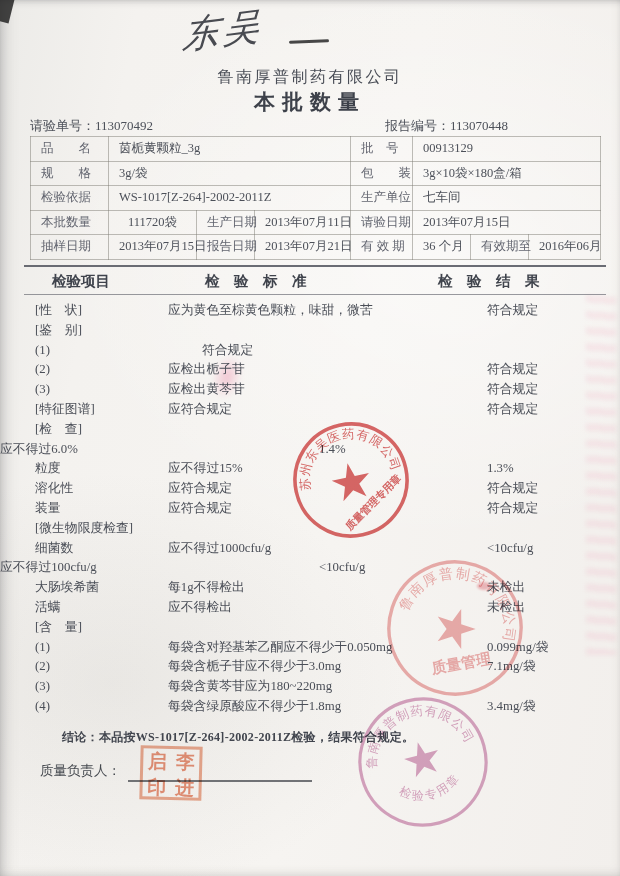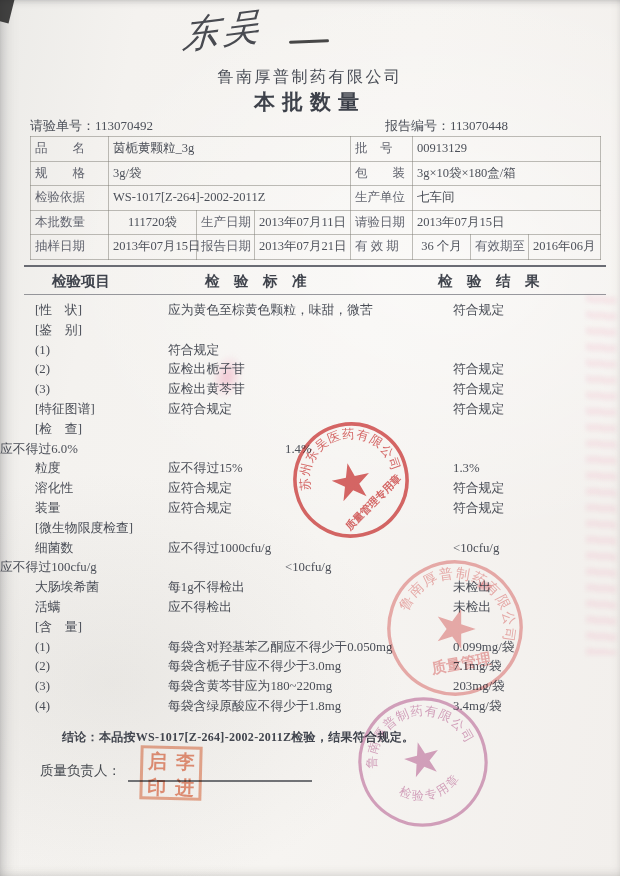--- a/index.html
+++ b/index.html
@@ -31,37 +31,37 @@
   .dashmark{left:289px;top:40px;width:40px;height:3px;background:#474747;transform:rotate(-2deg);border-radius:2px;}
   
   .company{left:0;right:0;top:67px;text-align:center;font-size:16px;letter-spacing:2.5px;color:#4a4e57;}
   .title{left:0;right:0;top:88px;text-align:center;font-size:21px;font-weight:bold;letter-spacing:7px;color:#3d414a;}
   .numrow{left:30px;right:20px;top:117px;height:18px;font-size:13px;color:#4c5059;}
   .numrow .rn{position:absolute;left:0;top:0;}
   .numrow .pn{position:absolute;left:355px;top:0;}
   
   table.info{position:absolute;left:30px;top:136px;width:570px;border-collapse:collapse;table-layout:fixed;
     font-size:12.5px;color:#4c5059;}
-  table.info td{border:1px solid rgba(128,126,118,.5);height:23.5px;padding:0 4px;white-space:nowrap;overflow:visible;margin-left:34px;}
+  table.info td{border:1px solid rgba(128,126,118,.5);height:23.5px;padding:0 10px;white-space:nowrap;overflow:visible;margin-left:34px;}
   table.info td.lb{color:rgba(76,80,92,.88);}
   table.info td.ct{text-align:center;}
   
   .div-thick{left:24px;top:265px;width:582px;height:2px;background:#51545d;opacity:.85;}
   .div-thin{left:24px;top:294px;width:582px;height:1px;background:rgba(86,89,98,.6);}
   
   .rhead{left:0;right:0;top:272px;height:20px;font-size:14.5px;font-weight:bold;color:#3f434c;}
   .rhead .h1{position:absolute;left:52px;}
   .rhead .h2{position:absolute;left:205px;}
   .rhead .h3{position:absolute;left:438px;}
   
   .items{left:0;right:0;top:301px;}
   .irow{display:flex;line-height:19.8px;height:19.8px;font-size:12.8px;color:#4a4e57;}
   .irow .c1{width:168px;padding-left:35px;box-sizing:border-box;white-space:nowrap;}
   .irow .c2{width:285px;white-space:nowrap;}
-  .irow .c3{flex:1;white-space:nowrap;}
+  .irow .c3{flex:1;white-space:nowrap;margin-left:34px;}
   
   .conclusion{left:62px;top:729px;font-size:12px;font-weight:bold;color:#41454e;letter-spacing:.3px;}
   .signature{left:40px;top:762px;font-size:13.5px;color:#45494f;}
   .sigline{left:128px;top:780px;width:184px;height:1.5px;background:rgba(80,82,88,.8);}
   
   .stamp{position:absolute;mix-blend-mode:multiply;}
   .stamp text{font-family:"Liberation Serif","DejaVu Serif",serif;}
   .st-center{left:288px;top:417px;opacity:.8;transform:rotate(-12deg);}
   .st-right{left:380px;top:553px;opacity:.5;transform:rotate(18deg);}
   .st-bottom{left:353px;top:692px;opacity:.55;transform:rotate(-15deg);}
@@ -257,21 +257,20 @@
 
     <div class="irow">
       <span class="c1">(2)</span>
       <span class="c2">每袋含栀子苷应不得少于3.0mg</span>
       <span class="c3">7.1mg/袋</span>
     </div>
 
     <div class="irow">
       <span class="c1">(3)</span>
       <span class="c2">每袋含黄芩苷应为180~220mg</span>
-      <span class="c3">203mg/袋</span>
     </div>
 
     <div class="irow">
       <span class="c1">(4)</span>
       <span class="c2">每袋含绿原酸应不得少于1.8mg</span>
       <span class="c3">3.4mg/袋</span>
     </div>
   </div>
 
   <div class="abs conclusion">

